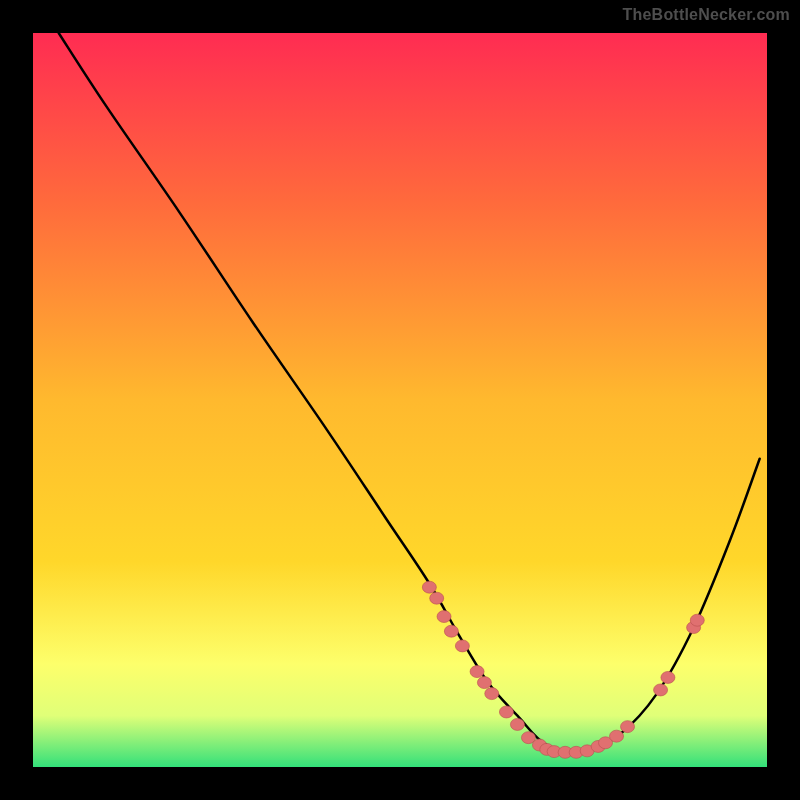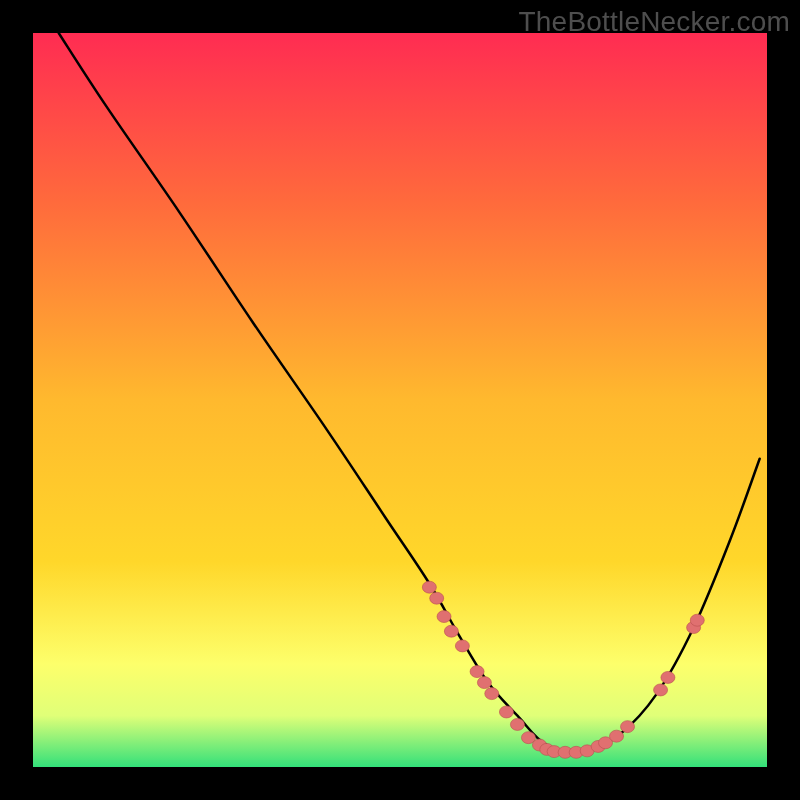--- a/index.html
+++ b/index.html
@@ -8,22 +8,22 @@
     position: relative;
     width: 800px;
     height: 800px;
     background: #000;
   }
   .watermark {
     position: absolute;
     top: 6px;
     right: 10px;
     font-family: Arial, Helvetica, sans-serif;
-    font-size: 28px;
-    font-weight: 400;
+    font-size: 16px;
+    font-weight: 700;
     color: #4e4e4e;
     letter-spacing: 0.2px;
     user-select: none;
   }
   .plot-area {
     position: absolute;
     left: 33px;
     top: 33px;
     width: 734px;
     height: 734px;

